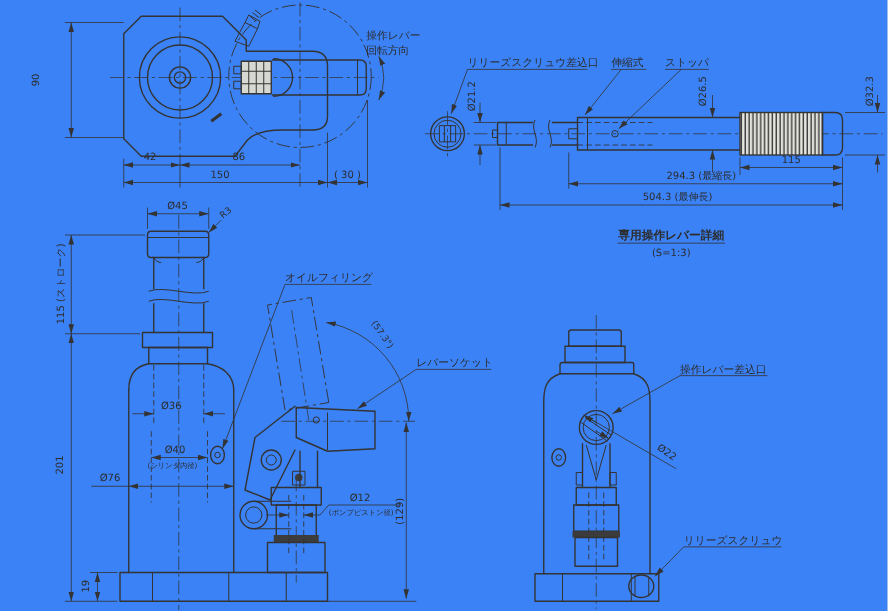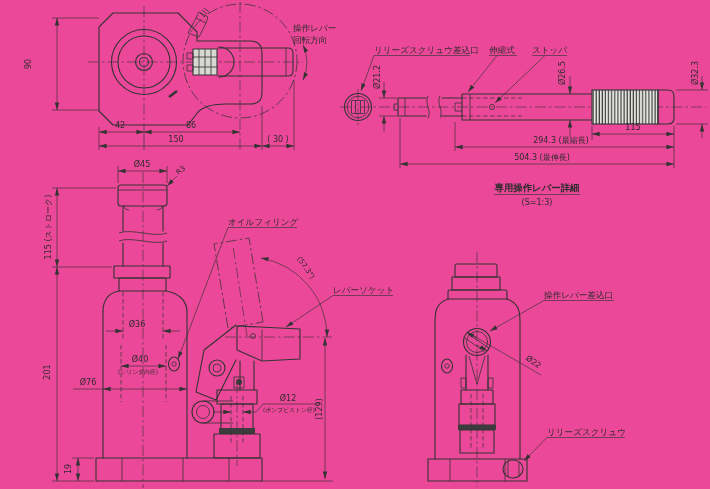--- a/index.html
+++ b/index.html
@@ -1,17 +1,17 @@
 <!DOCTYPE html>
 <html><head>
 <meta charset="utf-8">
 <style>
   html,body{margin:0;padding:0;background:#e9e9e6;}
   .sheet{
-    position:relative;width:710px;height:489px;background:#ec4899;
+    position:relative;width:710px;height:489px;background:#3b82f6;
     font-family:"DejaVu Sans","Liberation Sans",sans-serif;overflow:hidden;
   }
   svg{display:block}
   .ol{stroke:#333;stroke-width:1.1;fill:none;stroke-linejoin:round;stroke-linecap:round}
   .ol2{stroke:#333;stroke-width:0.8;fill:none;stroke-linejoin:round}
   .dim{stroke:#333;stroke-width:0.65;fill:none}
   .cl{stroke:#333;stroke-width:0.6;fill:none;stroke-dasharray:11 3 2.5 3}
   .hid{stroke:#333;stroke-width:0.7;fill:none;stroke-dasharray:4.5 2.5}
   .ph{stroke:#333;stroke-width:0.75;fill:none;stroke-dasharray:11 3 2.5 3}
   .dark{fill:#3c3c3c;stroke:none}

